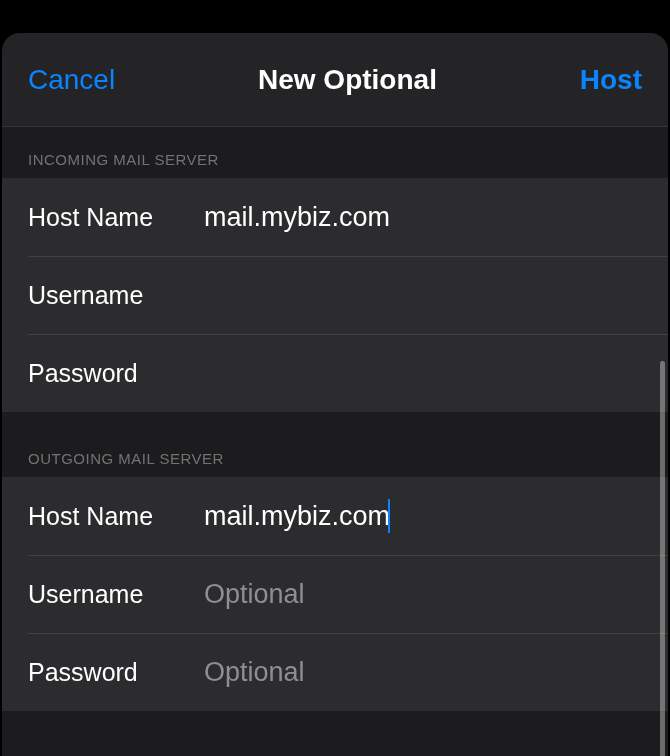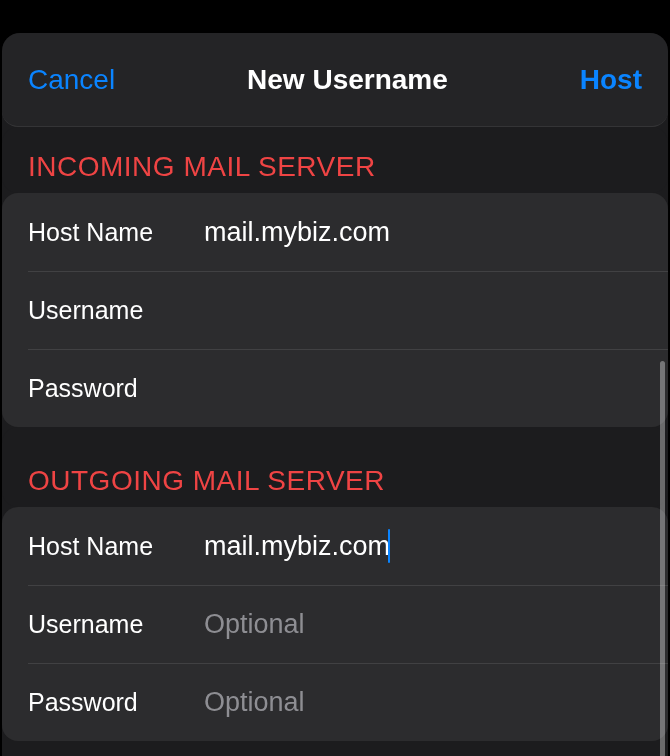--- a/index.html
+++ b/index.html
@@ -1,20 +1,19 @@
 <!DOCTYPE html>
 <html><head>
   <meta charset="utf-8">
   <style>
     * {
       margin: 0;
       padding: 0;
       box-sizing: border-box;
       font-family: -apple-system, BlinkMacSystemFont, "Segoe UI", Helvetica, Arial, sans-serif;
-      border-radius: 16px;
     }
     body {
       width: 670px;
       height: 756px;
       background: #000;
       overflow: hidden;
     }
     .sheet {
       position: absolute;
       top: 33px;
@@ -44,22 +43,22 @@
     }
     .nav-button.next {
       font-weight: 600;
     }
     .nav-title {
       color: #fff;
       font-size: 28px;
       font-weight: 600;
     }
     .section-header {
-      color: #ef4444;
-      font-size: 28px;
+      color: #737373;
+      font-size: 15px;
       font-weight: 400;
       letter-spacing: 0.5px;
       padding: 38px 26px 10px 26px;
       text-transform: uppercase;
       background: #1c1c1e;
     }
     .section-header.first {
       padding-top: 24px;
     }
     .group {
@@ -133,21 +132,21 @@
       border-radius: 3px;
     }
   </style>
 </head>
 <body>
 
 <div class="sheet">
 
   <div class="nav">
     <button class="nav-button">Cancel</button>
-    <div class="nav-title">New Username</div>
+    <div class="nav-title">New Optional</div>
     <button class="nav-button next">Host</button>
   </div>
 
   <div class="section-header first">Incoming Mail Server</div>
 
   <div class="group">
     <div class="row">
       <div class="row-label">Host Name</div>
       <input class="row-input" value="mail.mybiz.com" style="">
     </div>

